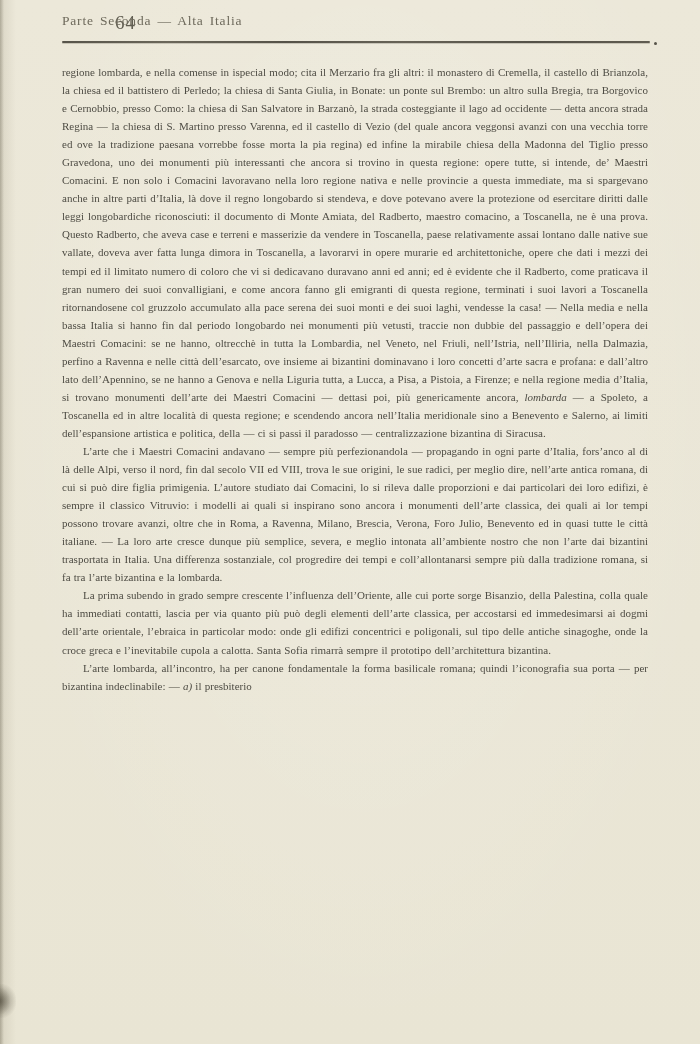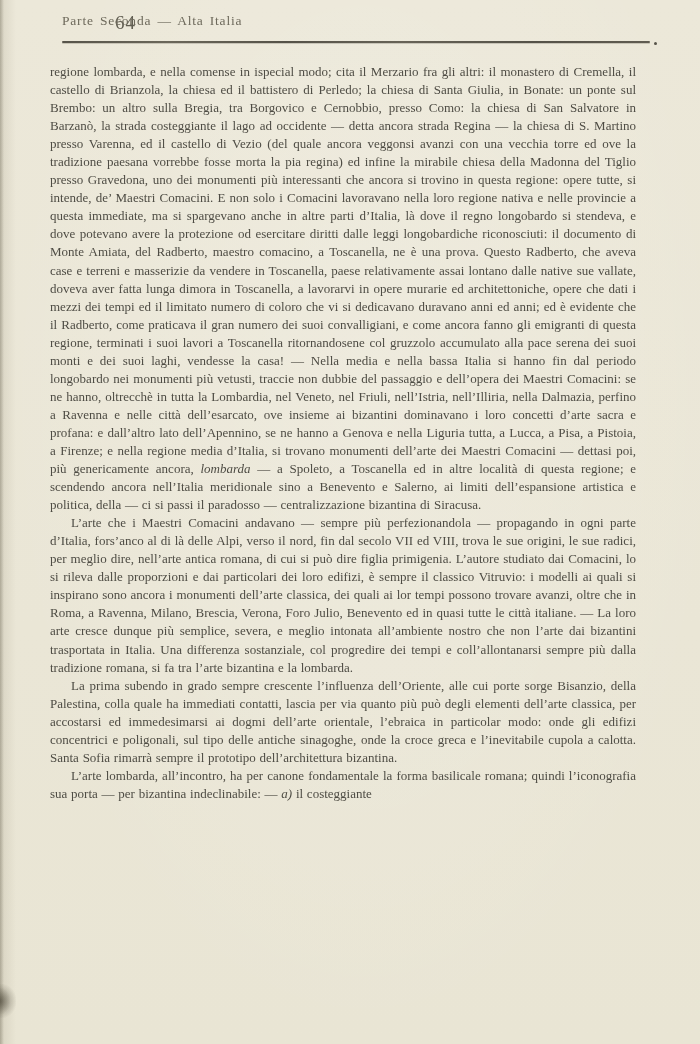--- a/index.html
+++ b/index.html
@@ -68,24 +68,24 @@
   .rule::after {
     content: "";
     position: absolute;
     right: -7px; bottom: -2px;
     width: 3px; height: 3px;
     border-radius: 50%;
     background: #57544a;
   }
   .text-block {
     position: absolute;
-    top: 63px; left: 50px;
+    top: 63px; left: 62px;
     width: 586px;
     color: #4e4c44;
-    font-size: 13px;
+    font-size: 11px;
     line-height: 18.05px;
     text-align: justify;
     text-rendering: optimizeLegibility;
   }
   .para {
     margin: 0;
     word-spacing: 0.5px;
   }
   .para.indent {
     text-indent: 21px;
@@ -105,17 +105,17 @@
     <span class="page-number">64</span>
     <span class="running-title">Parte Seconda — Alta Italia</span>
   </div>
 
   <div class="rule"></div>
 
   <div class="text-block">
       <p class="para"><span>regione lombarda, e nella comense in ispecial modo; cita il Merzario fra gli altri: il monastero di Cremella, il castello di Brianzola, la chiesa ed il battistero di Perledo; la chiesa di Santa Giulia, in Bonate: un ponte sul Brembo: un altro sulla Bregia, tra Borgovico e Cernobbio, presso Como: la chiesa di San Salvatore in Barzanò, la strada costeggiante il lago ad occidente — detta ancora strada Regina — la chiesa di S. Martino presso Varenna, ed il castello di Vezio (del quale ancora veggonsi avanzi con una vecchia torre ed ove la tradizione paesana vorrebbe fosse morta la pia regina) ed infine la mirabile chiesa della Madonna del Tiglio presso Gravedona, uno dei monumenti più interessanti che ancora si trovino in questa regione: opere tutte, si intende, de’ Maestri Comacini. E non solo i Comacini lavoravano nella loro regione nativa e nelle provincie a questa immediate, ma si spargevano anche in altre parti d’Italia, là dove il regno longobardo si stendeva, e dove potevano avere la protezione od esercitare diritti dalle leggi longobardiche riconosciuti: il documento di Monte Amiata, del Radberto, maestro comacino, a Toscanella, ne è una prova. Questo Radberto, che aveva case e terreni e masserizie da vendere in Toscanella, paese relativamente assai lontano dalle native sue vallate, doveva aver fatta lunga dimora in Toscanella, a lavorarvi in opere murarie ed architettoniche, opere che dati i mezzi dei tempi ed il limitato numero di coloro che vi si dedicavano duravano anni ed anni; ed è evidente che il Radberto, come praticava il gran numero dei suoi convalligiani, e come ancora fanno gli emigranti di questa regione, terminati i suoi lavori a Toscanella ritornandosene col gruzzolo accumulato alla pace serena dei suoi monti e dei suoi laghi, vendesse la casa! — Nella media e nella bassa Italia si hanno fin dal periodo longobardo nei monumenti più vetusti, traccie non dubbie del passaggio e dell’opera dei Maestri Comacini: se ne hanno, oltrecchè in tutta la Lombardia, nel Veneto, nel Friuli, nell’Istria, nell’Illiria, nella Dalmazia, perfino a Ravenna e nelle città dell’esarcato, ove insieme ai bizantini dominavano i loro concetti d’arte sacra e profana: e dall’altro lato dell’Apennino, se ne hanno a Genova e nella Liguria tutta, a Lucca, a Pisa, a Pistoia, a Firenze; e nella regione media d’Italia, si trovano monumenti dell’arte dei Maestri Comacini — dettasi poi, più genericamente ancora, </span><em>lombarda</em><span> — a Spoleto, a Toscanella ed in altre località di questa regione; e scendendo ancora nell’Italia meridionale sino a Benevento e Salerno, ai limiti dell’espansione artistica e politica, della — ci si passi il paradosso — centralizzazione bizantina di Siracusa.</span></p>
       <p class="para indent"><span>L’arte che i Maestri Comacini andavano — sempre più perfezionandola — propagando in ogni parte d’Italia, fors’anco al di là delle Alpi, verso il nord, fin dal secolo VII ed VIII, trova le sue origini, le sue radici, per meglio dire, nell’arte antica romana, di cui si può dire figlia primigenia. L’autore studiato dai Comacini, lo si rileva dalle proporzioni e dai particolari dei loro edifizi, è sempre il classico Vitruvio: i modelli ai quali si inspirano sono ancora i monumenti dell’arte classica, dei quali ai lor tempi possono trovare avanzi, oltre che in Roma, a Ravenna, Milano, Brescia, Verona, Foro Julio, Benevento ed in quasi tutte le città italiane. — La loro arte cresce dunque più semplice, severa, e meglio intonata all’ambiente nostro che non l’arte dai bizantini trasportata in Italia. Una differenza sostanziale, col progredire dei tempi e coll’allontanarsi sempre più dalla tradizione romana, si fa tra l’arte bizantina e la lombarda.</span></p>
       <p class="para indent"><span>La prima subendo in grado sempre crescente l’influenza dell’Oriente, alle cui porte sorge Bisanzio, della Palestina, colla quale ha immediati contatti, lascia per via quanto più può degli elementi dell’arte classica, per accostarsi ed immedesimarsi ai dogmi dell’arte orientale, l’ebraica in particolar modo: onde gli edifizi concentrici e poligonali, sul tipo delle antiche sinagoghe, onde la croce greca e l’inevitabile cupola a calotta. Santa Sofia rimarrà sempre il prototipo dell’architettura bizantina.</span></p>
-      <p class="para indent"><span>L’arte lombarda, all’incontro, ha per canone fondamentale la forma basilicale romana; quindi l’iconografia sua porta — per bizantina indeclinabile: — </span><em>a)</em><span> il costeggiante</span></p>
+      <p class="para indent"><span>L’arte lombarda, all’incontro, ha per canone fondamentale la forma basilicale romana; quindi l’iconografia sua porta — per bizantina indeclinabile: — </span><em>a)</em><span> il presbiterio</span></p>
     </div>
 
   <div class="smudge-bottom-left" style="top:988px; height:26px; width:10px; opacity:0.6;"></div>
 </div>
 
 </body></html>

